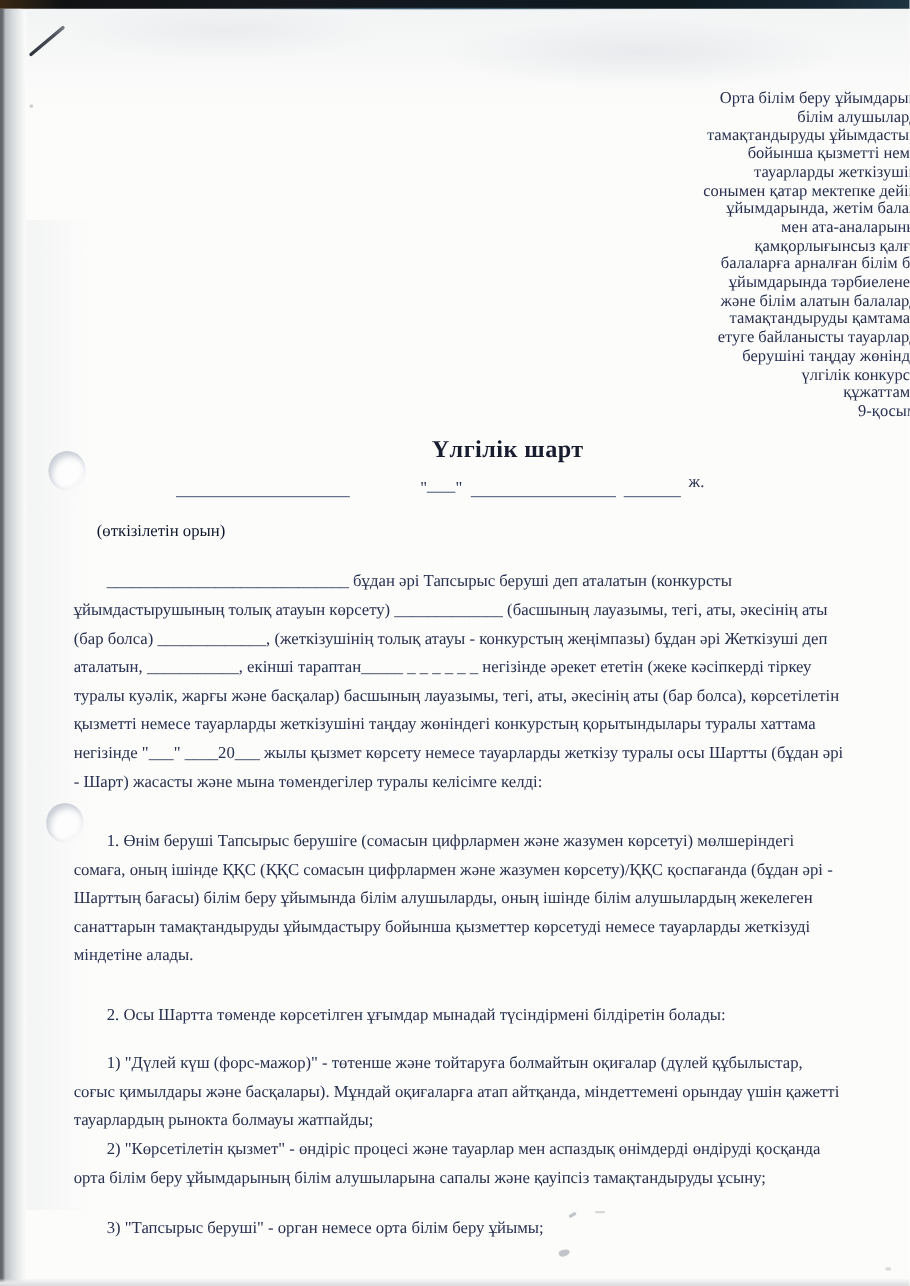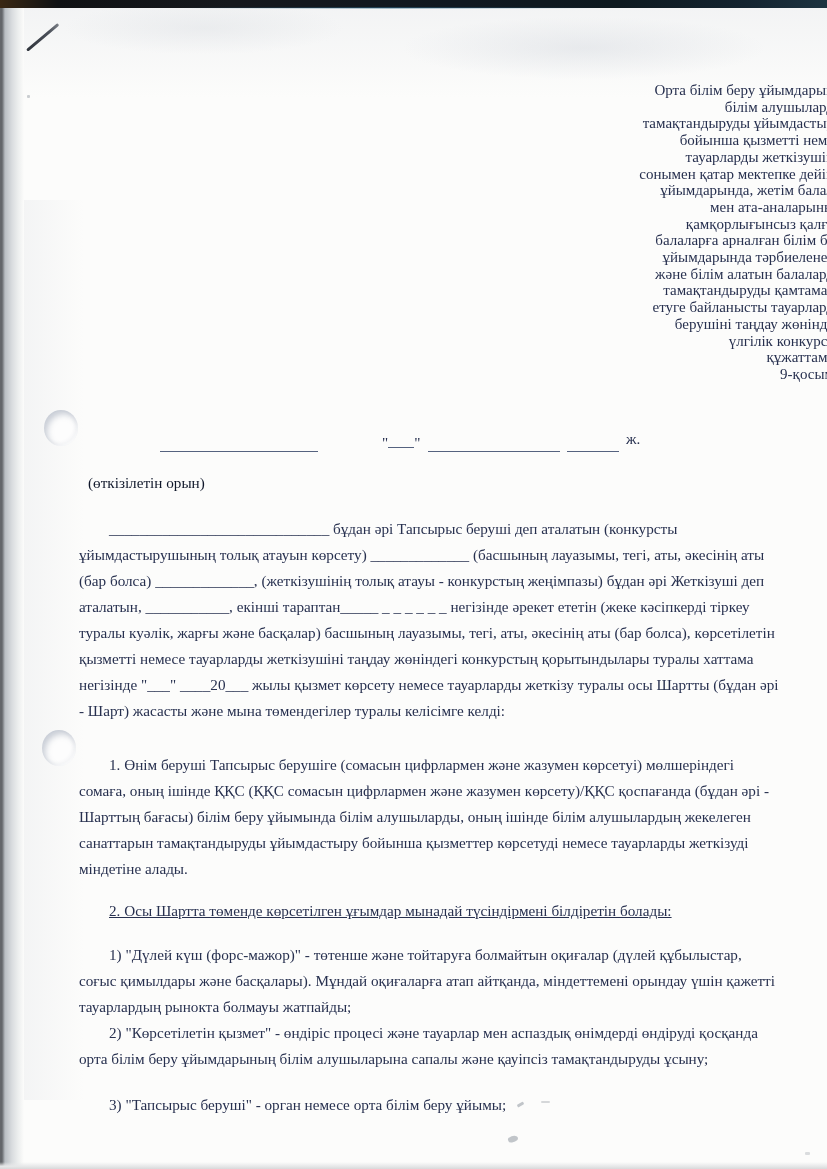--- a/index.html
+++ b/index.html
@@ -84,27 +84,27 @@
   .dr-quotes .u{width:26px;}
   .dr-blank2{position:absolute;left:428px;top:6px;width:132px;}
   .dr-blank3{position:absolute;left:567px;top:6px;width:52px;}
   .dr-zh{position:absolute;left:626px;top:2px;}
   .place-note{
     position:absolute;left:88px;top:474px;
     font-size:15.2px;color:#0f172a;
   }
   
   .body-text{
-    position:absolute;left:79px;top:516px;width:702px;
+    position:absolute;left:67px;top:516px;width:702px;
     font-size:15.2px;line-height:26px;color:#27304f;
     text-align:left;
   }
   .body-text p{margin:0;text-indent:30px;word-break:break-word;}
   .body-text p.p-clause1{margin-top:28px;}
-  .body-text p.p-clause2{margin-top:16px;text-decoration:underline;}
+  .body-text p.p-clause2{margin-top:28px;}
   .body-text p.p-def1{margin-top:18px;}
   .body-text p.p-def2{margin-top:0px;}
   .body-text p.p-def3{margin-top:20px;}
 </style>
 </head>
 <body>
 
 <div class="page">
 
   <div class="edge-top"></div>
@@ -136,20 +136,21 @@
     <div>ұйымдарында тәрбиеленет</div>
     <div>және білім алатын балалард</div>
     <div>тамақтандыруды қамтамас</div>
     <div>етуге байланысты тауарлард</div>
     <div>берушіні таңдау жөнінде</div>
     <div>үлгілік конкурст</div>
     <div>құжаттама</div>
     <div>9-қосым</div>
   </div>
 
+  <div class="doc-title">Үлгілік шарт</div>
 
   <div class="date-row">
     <span class="u dr-blank1"></span>
     <span class="dr-quotes"><span>"</span><span class="u"></span><span>"</span></span>
     <span class="u dr-blank2"></span>
     <span class="u dr-blank3"></span>
     <span class="dr-zh">ж.</span>
   </div>
 
   <div class="place-note">(өткізілетін орын)</div>

